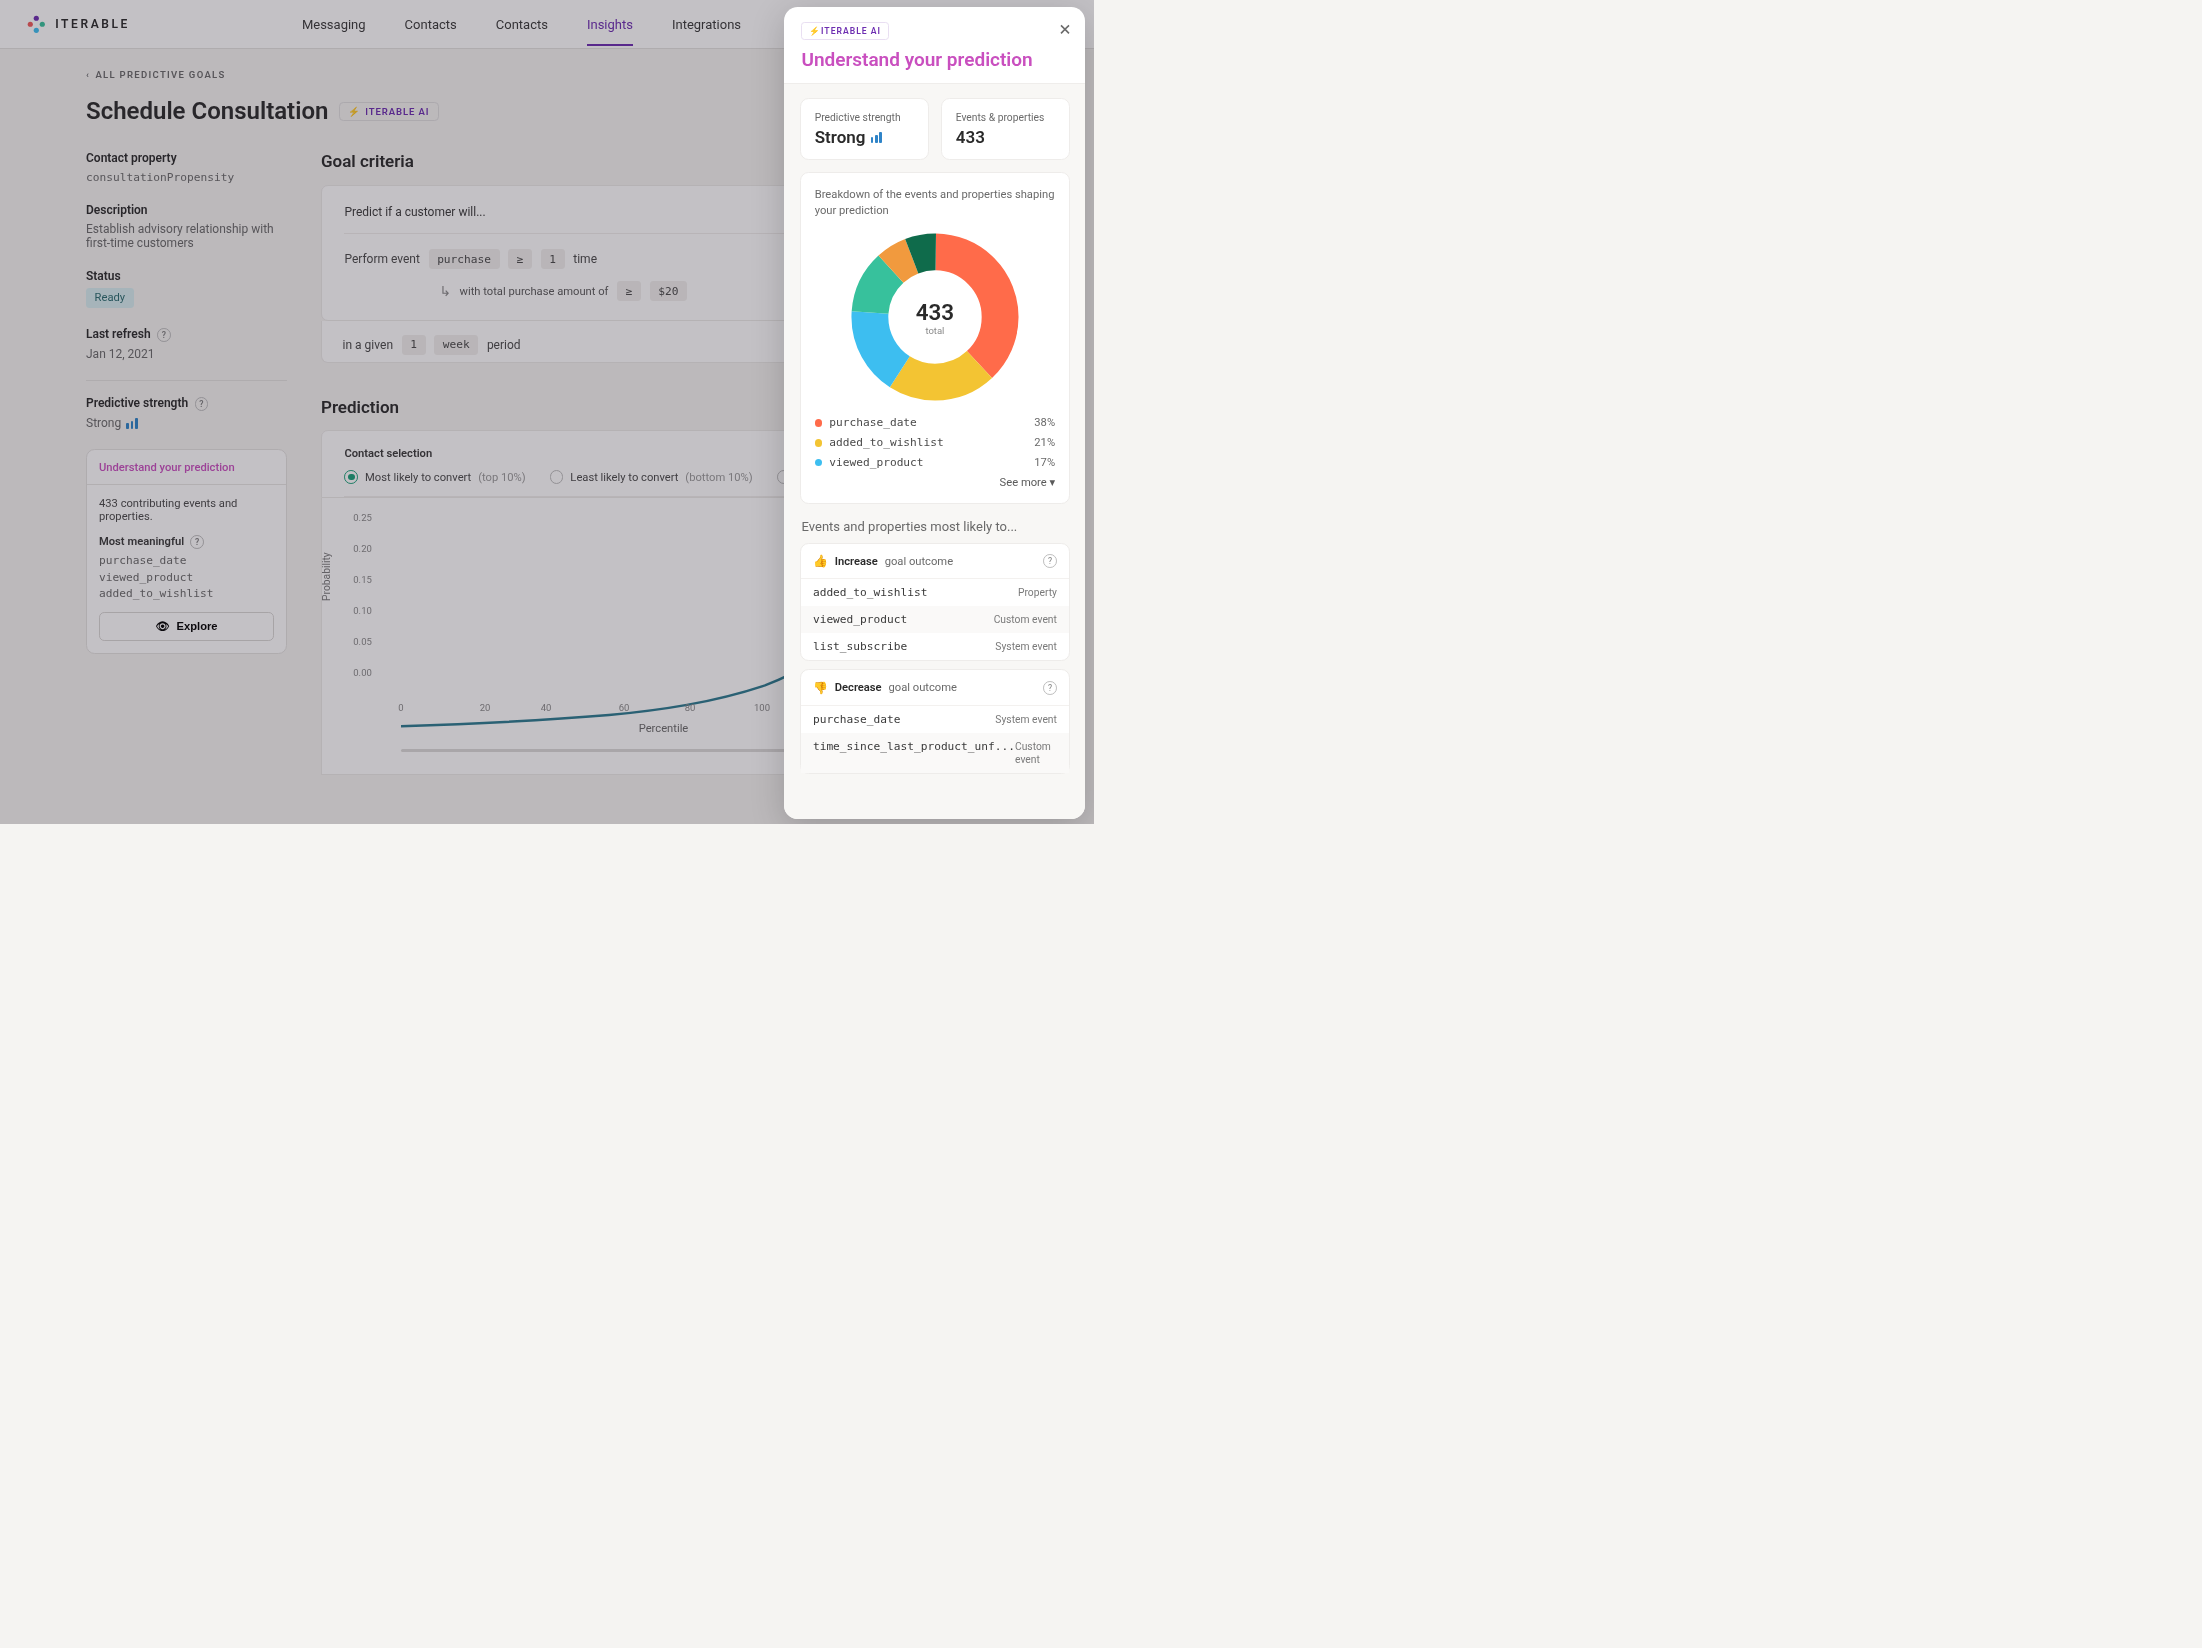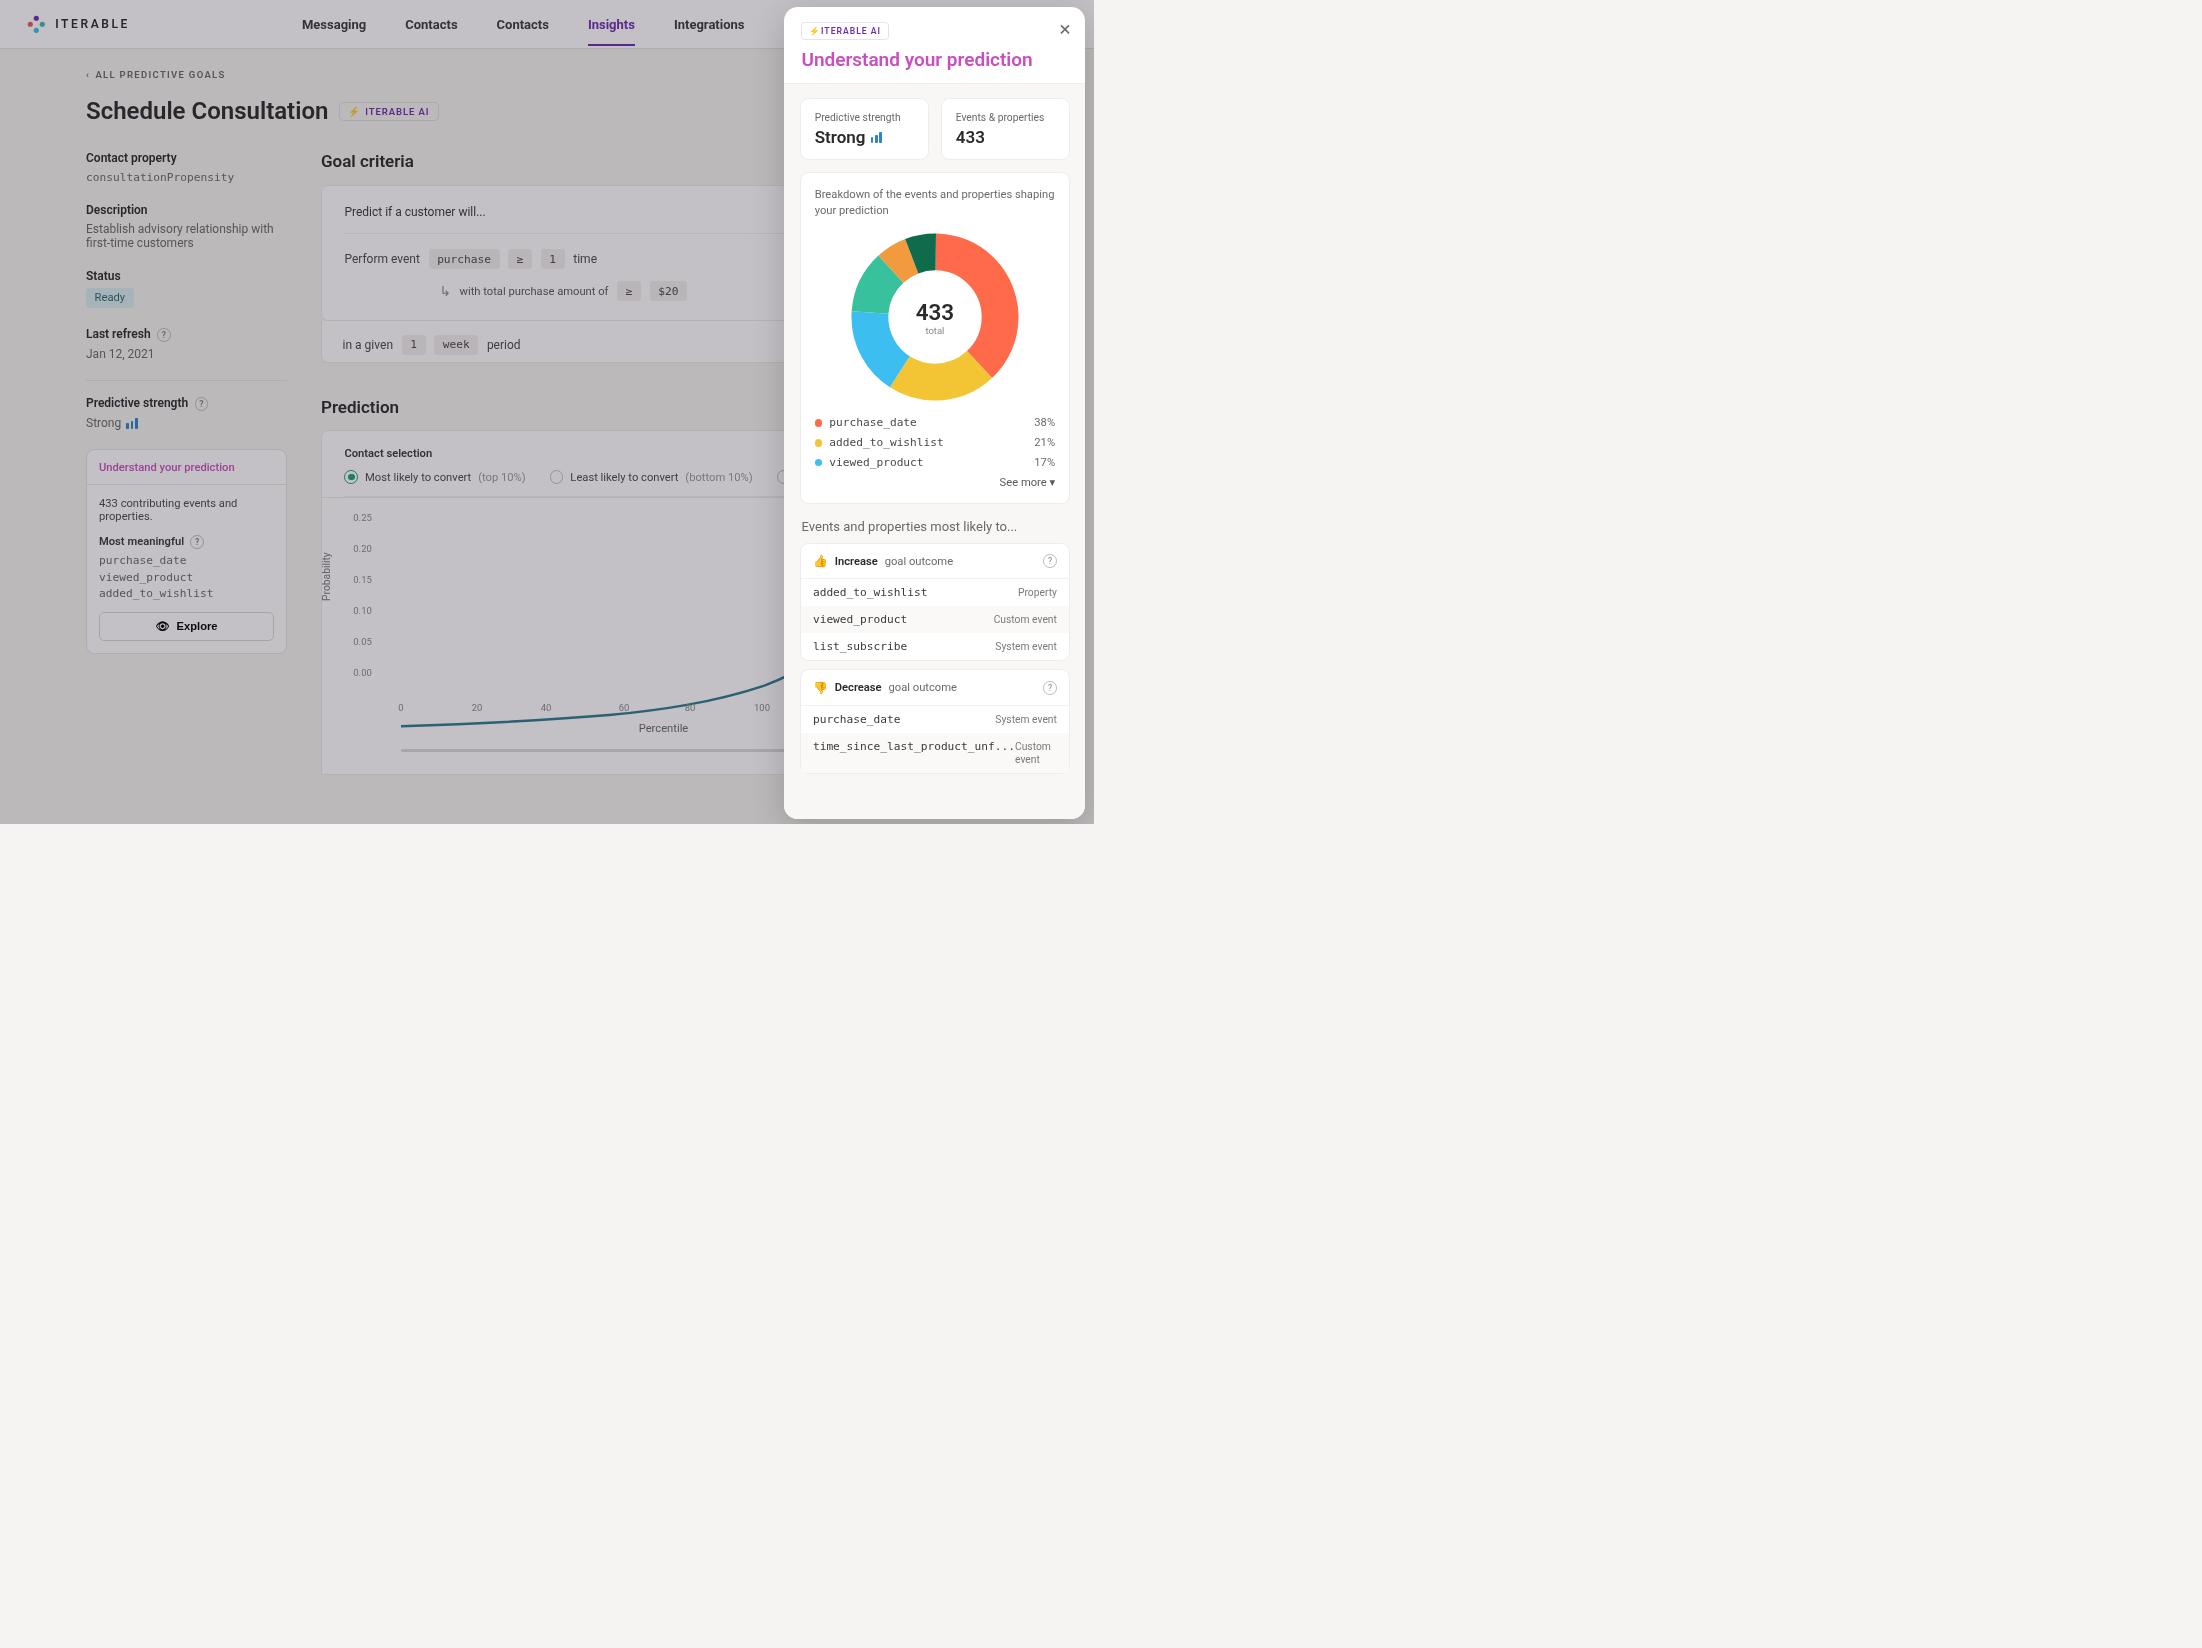--- a/index.html
+++ b/index.html
@@ -19,21 +19,21 @@
   height: 49px;
   background: #fff;
   border-bottom: 0.9px solid #e4e2e0;
   padding: 0 26px;
 }
 .logo { display: flex; align-items: center; gap: 8.6px; }
 .logo-mark { width: 20.6px; height: 20.6px; position: relative; }
 .logo-mark svg { width: 20.6px; height: 20.6px; }
 .logo-text { font-weight: 600; letter-spacing: 2.6px; font-size: 12px; color: #2a2a2a; }
 .nav { display: flex; gap: 39px; margin-left: 172px; }
-.nav-item { color: #3a3a3a; font-size: 13px; cursor: pointer; position: relative; padding: 14.6px 0; font-weight: bold; }
+.nav-item { color: #3a3a3a; font-size: 13px; cursor: pointer; position: relative; padding: 14.6px 0; }
 .nav-item.active { color: #6d2db1; }
 .nav-item.active::after {
   content: ""; position: absolute; bottom: 0; left: 0; right: 0;
   height: 2.6px; background: #6d2db1;
 }
 
 .page {
   padding: 17px 0 0 0;
   position: relative;
 }
@@ -403,21 +403,21 @@
             </defs>
 
             <path d="M 378 86 L 399 58 L 420 8 L 420 180 L 378 180 Z" fill="url(#areafill)"></path>
             <line x1="378" y1="0" x2="378" y2="180" stroke="#b0b0b0" stroke-dasharray="3,3" stroke-width="1"></line>
             <line x1="420" y1="0" x2="420" y2="180" stroke="#b0b0b0" stroke-dasharray="3,3" stroke-width="1"></line>
 
             <path d="M 0 169 C 60 167, 120 164, 168 160 C 210 156, 252 150, 294 136 C 320 126, 346 112, 378 86 C 394 72, 408 48, 420 8" fill="none" stroke="#2c7a8f" stroke-width="2"></path>
           </svg>
 
           <div class="xtick" style="left:24px">0</div>
-          <div class="xtick" style="left:100px">20</div>
+          <div class="xtick" style="left:108px">20</div>
           <div class="xtick" style="left:169px">40</div>
           <div class="xtick" style="left:247px">60</div>
           <div class="xtick" style="left:313px">80</div>
           <div class="xtick" style="left:385px">100</div>
         </div>
         <div class="xlabel">Percentile</div>
         <div class="slider-track">
           <div class="slider-fill" style="width:10%"></div>
           <div class="slider-handle" style="left:90%"></div>
           <div class="slider-handle" style="left:100%"></div>

